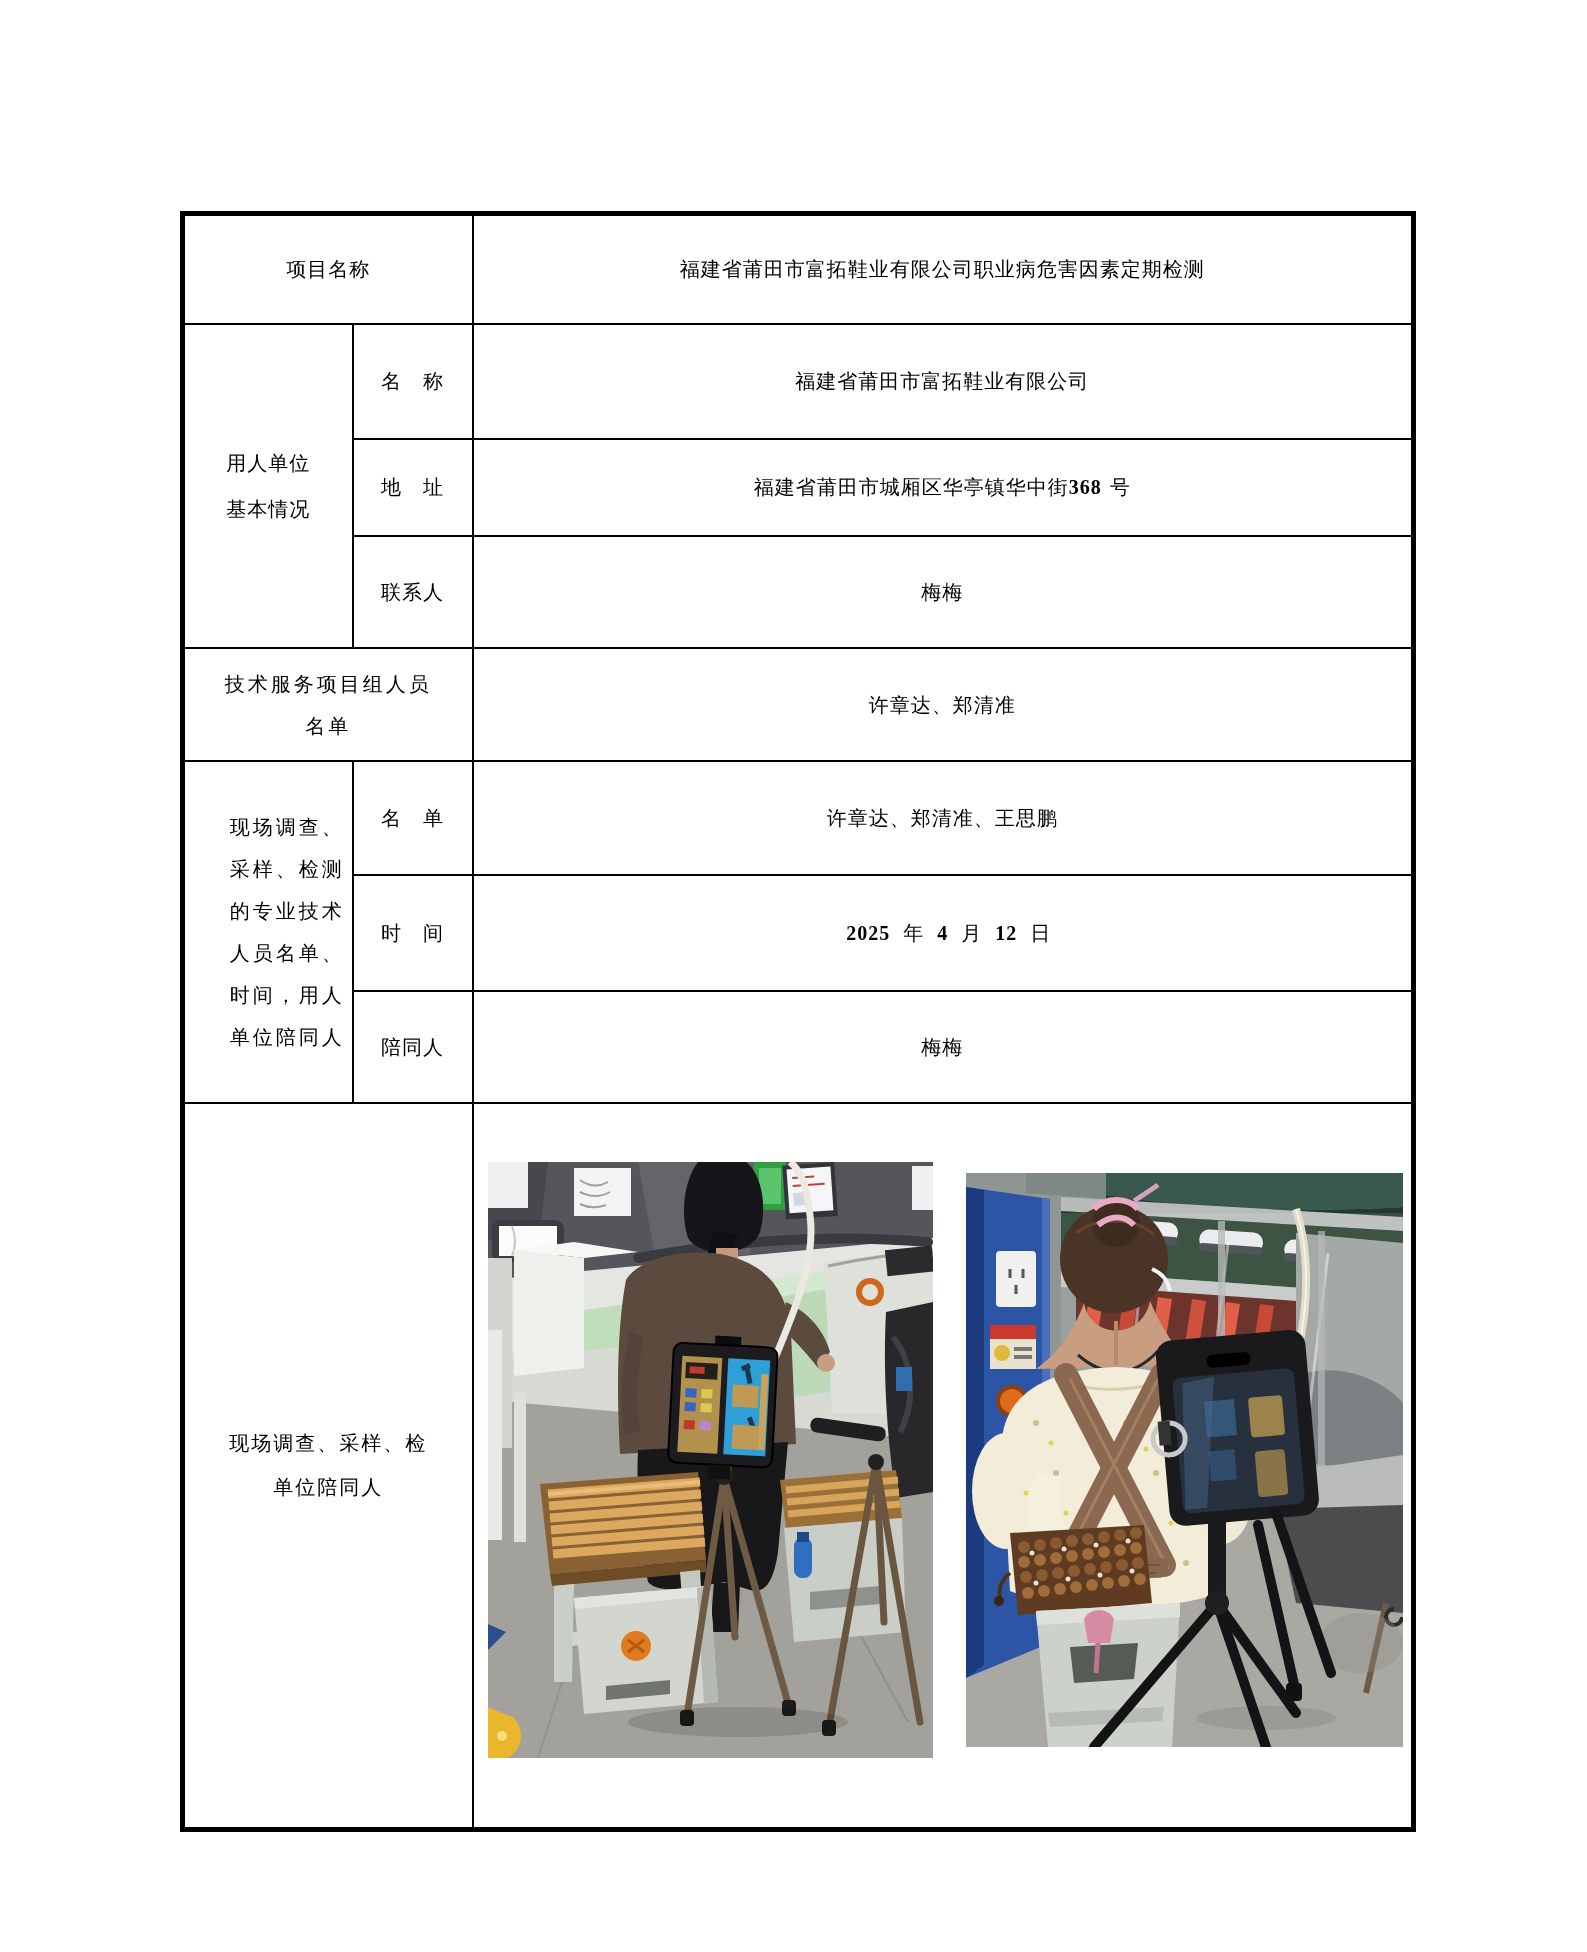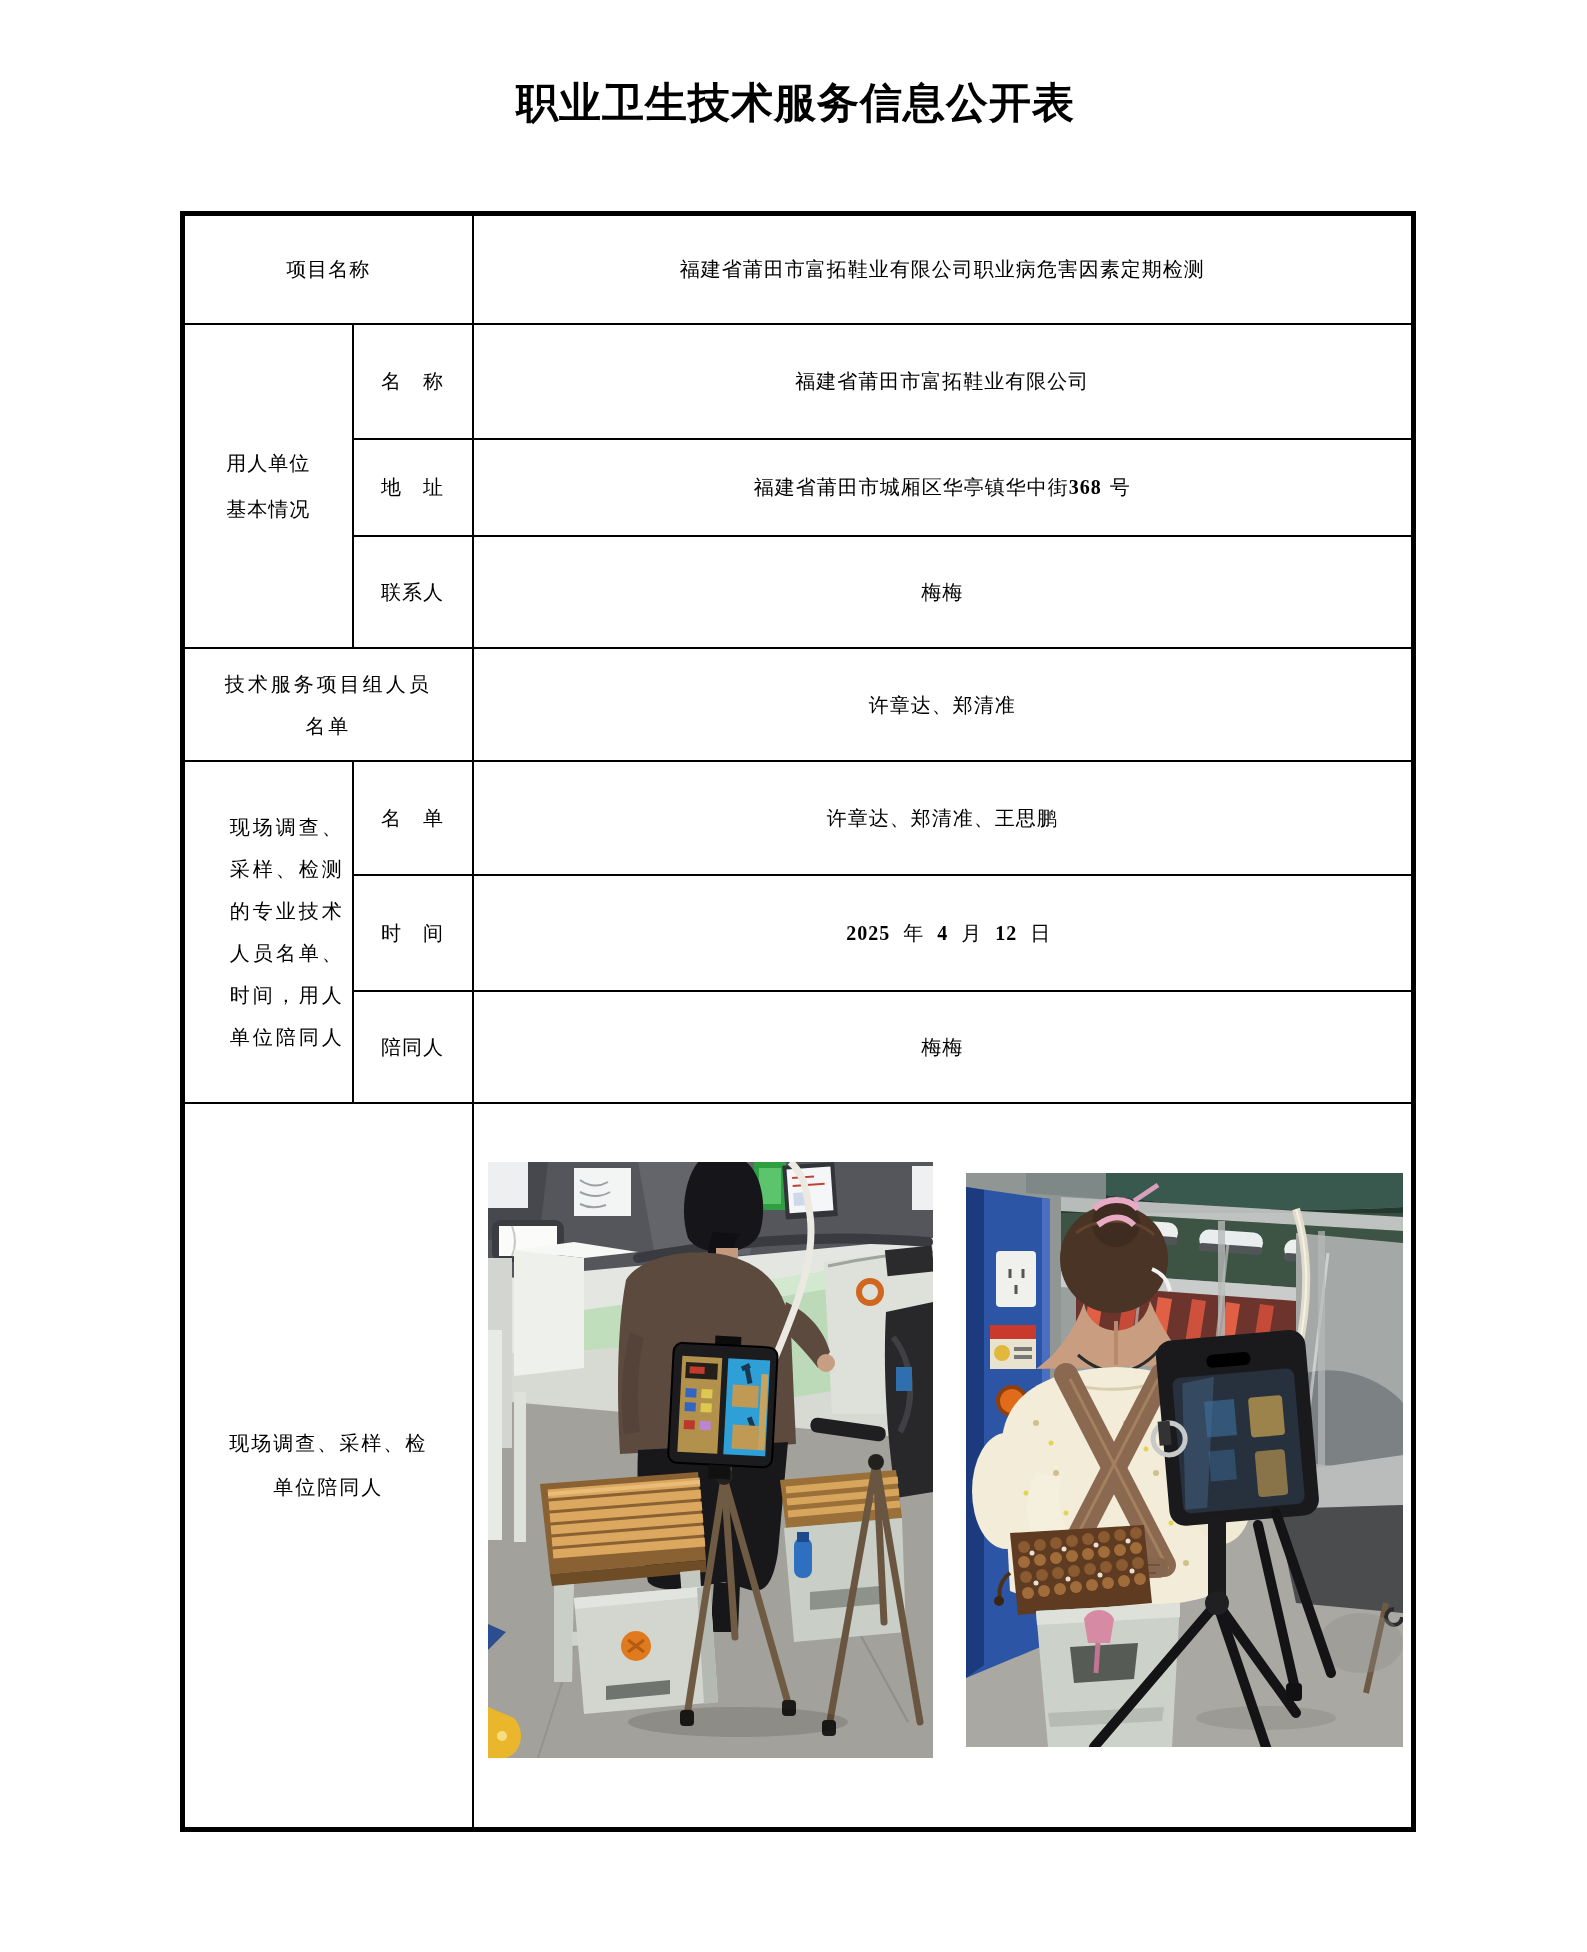--- a/index.html
+++ b/index.html
@@ -38,21 +38,20 @@
   td.media-cell{position:relative;vertical-align:top;}
   .photo{position:absolute;display:block;}
   .photo1{left:14px;top:58px;}
   .photo2{left:492px;top:69px;}
 </style>
 </head>
 <body>
 
 <div class="page">
 
-  <h1 class="doc-title">职业卫生技术服务信息公开表</h1>
 
   <table class="form">
     <colgroup>
         <col style="width:170px">
         <col style="width:120px">
         <col style="width:941px">
       </colgroup>
 
     <tbody>
         <tr style="height:109px">

